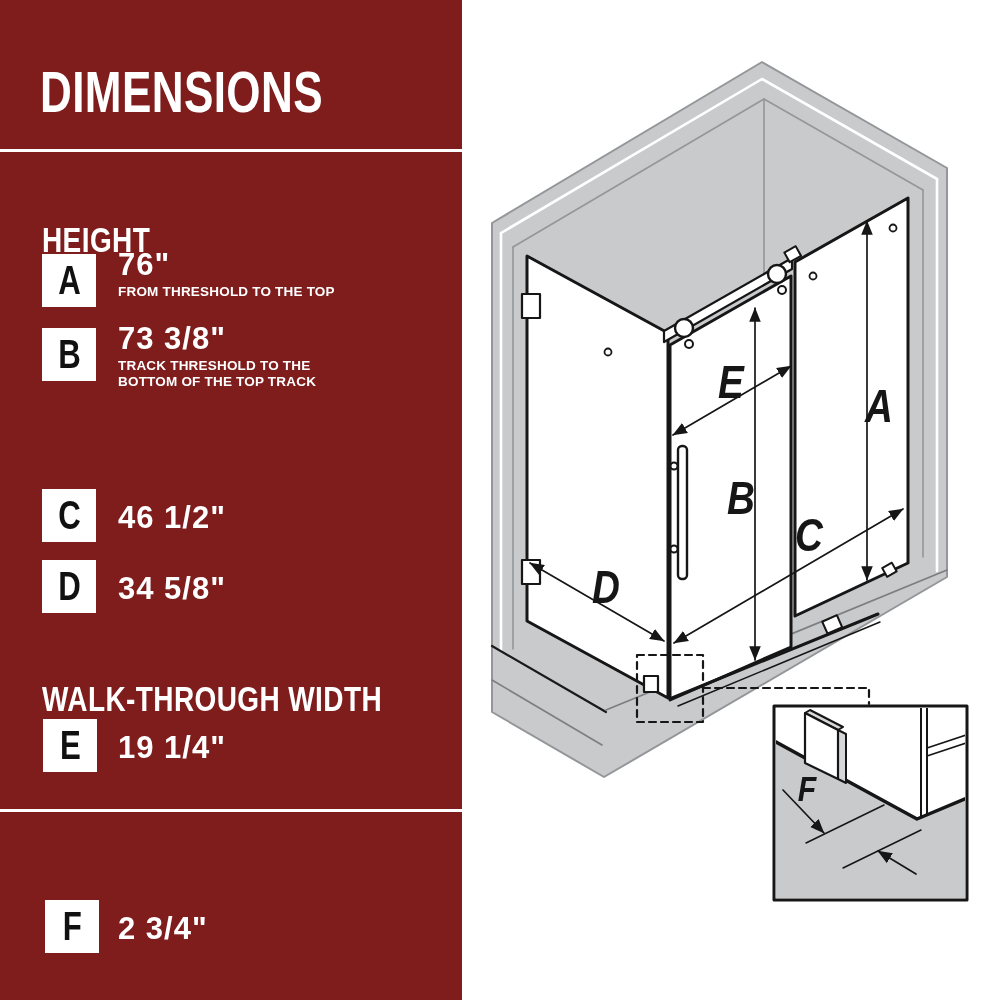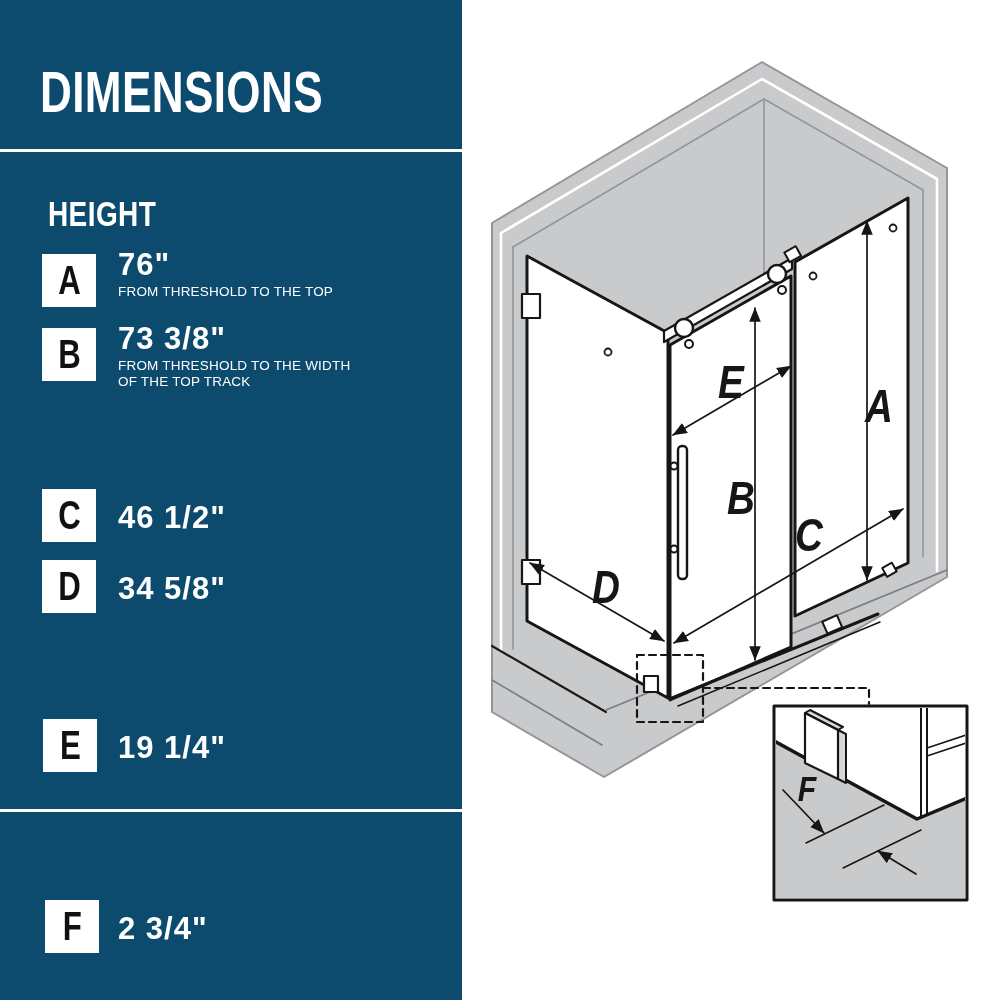--- a/index.html
+++ b/index.html
@@ -1,34 +1,34 @@
 <!DOCTYPE html>
 <html><head>
 <meta charset="utf-8">
 <style>
   html,body{margin:0;padding:0;background:#ffffff;}
   #stage{position:relative;width:1000px;height:1000px;background:#ffffff;overflow:hidden;
          font-family:"Liberation Sans", sans-serif;}
   
-  .panel{position:absolute;left:0;top:0;width:462px;height:1000px;background:#0c4a6e;}
+  .panel{position:absolute;left:0;top:0;width:462px;height:1000px;background:#7f1d1d;}
   .divider{position:absolute;left:0;width:462px;height:3px;background:#ffffff;}
   .cond{display:inline-block;transform-origin:left center;font-weight:bold;color:#fff;
         letter-spacing:.5px;white-space:nowrap;}
   .title{position:absolute;left:40px;top:58px;font-size:58px;}
   .title .cond{transform:scaleX(.76);}
-  .sec-head{position:absolute;left:48px;font-size:35px;}
+  .sec-head{position:absolute;left:42px;font-size:35px;margin-top:26px;}
   .sec-head .cond{transform:scaleX(.80);}
   .badge{position:absolute;width:54px;height:53px;background:#ffffff;display:flex;
          align-items:center;justify-content:center;}
   .badge span{display:inline-block;transform:scaleX(.78);font-weight:bold;font-size:40px;
               color:#111;}
   .val{position:absolute;left:118px;color:#fff;font-weight:bold;font-size:31px;
        letter-spacing:1px;white-space:nowrap;}
   .cap{position:absolute;left:118px;color:#fff;font-size:13.5px;line-height:16px;
-       width:250px;letter-spacing:.2px;}
+       width:250px;letter-spacing:.2px;font-weight:bold;}
   
   .diagram{position:absolute;left:462px;top:0;width:538px;height:1000px;}
   text{font-family:"Liberation Sans", sans-serif;}
 </style>
 </head>
 <body>
 
 <div id="stage">
 
   <div class="panel">
@@ -43,32 +43,35 @@
     <div class="badge" style="left:42px;top:254px">
       <span>A</span>
     </div>
     <div class="val" style="top:247px">76"</div>
     <div class="cap" style="top:284px">FROM THRESHOLD TO THE TOP</div>
 
     <div class="badge" style="left:42px;top:328px">
       <span>B</span>
     </div>
     <div class="val" style="top:321px">73 3/8"</div>
-    <div class="cap" style="top:358px;width:240px">FROM THRESHOLD TO THE WIDTH OF THE TOP TRACK</div>
+    <div class="cap" style="top:358px;width:240px">TRACK THRESHOLD TO THE BOTTOM OF THE TOP TRACK</div>
 
     <div class="badge" style="left:42px;top:489px">
       <span>C</span>
     </div>
     <div class="val" style="top:500px">46 1/2"</div>
 
     <div class="badge" style="left:42px;top:560px">
       <span>D</span>
     </div>
     <div class="val" style="top:571px">34 5/8"</div>
 
+    <div class="sec-head" style="top:653px">
+      <span class="cond">WALK-THROUGH WIDTH</span>
+    </div>
     <div class="badge" style="left:43px;top:719px">
       <span>E</span>
     </div>
     <div class="val" style="top:730px">19 1/4"</div>
 
     <div class="divider" style="top:809px"></div>
 
     <div class="badge" style="left:45px;top:900px">
       <span>F</span>
     </div>

